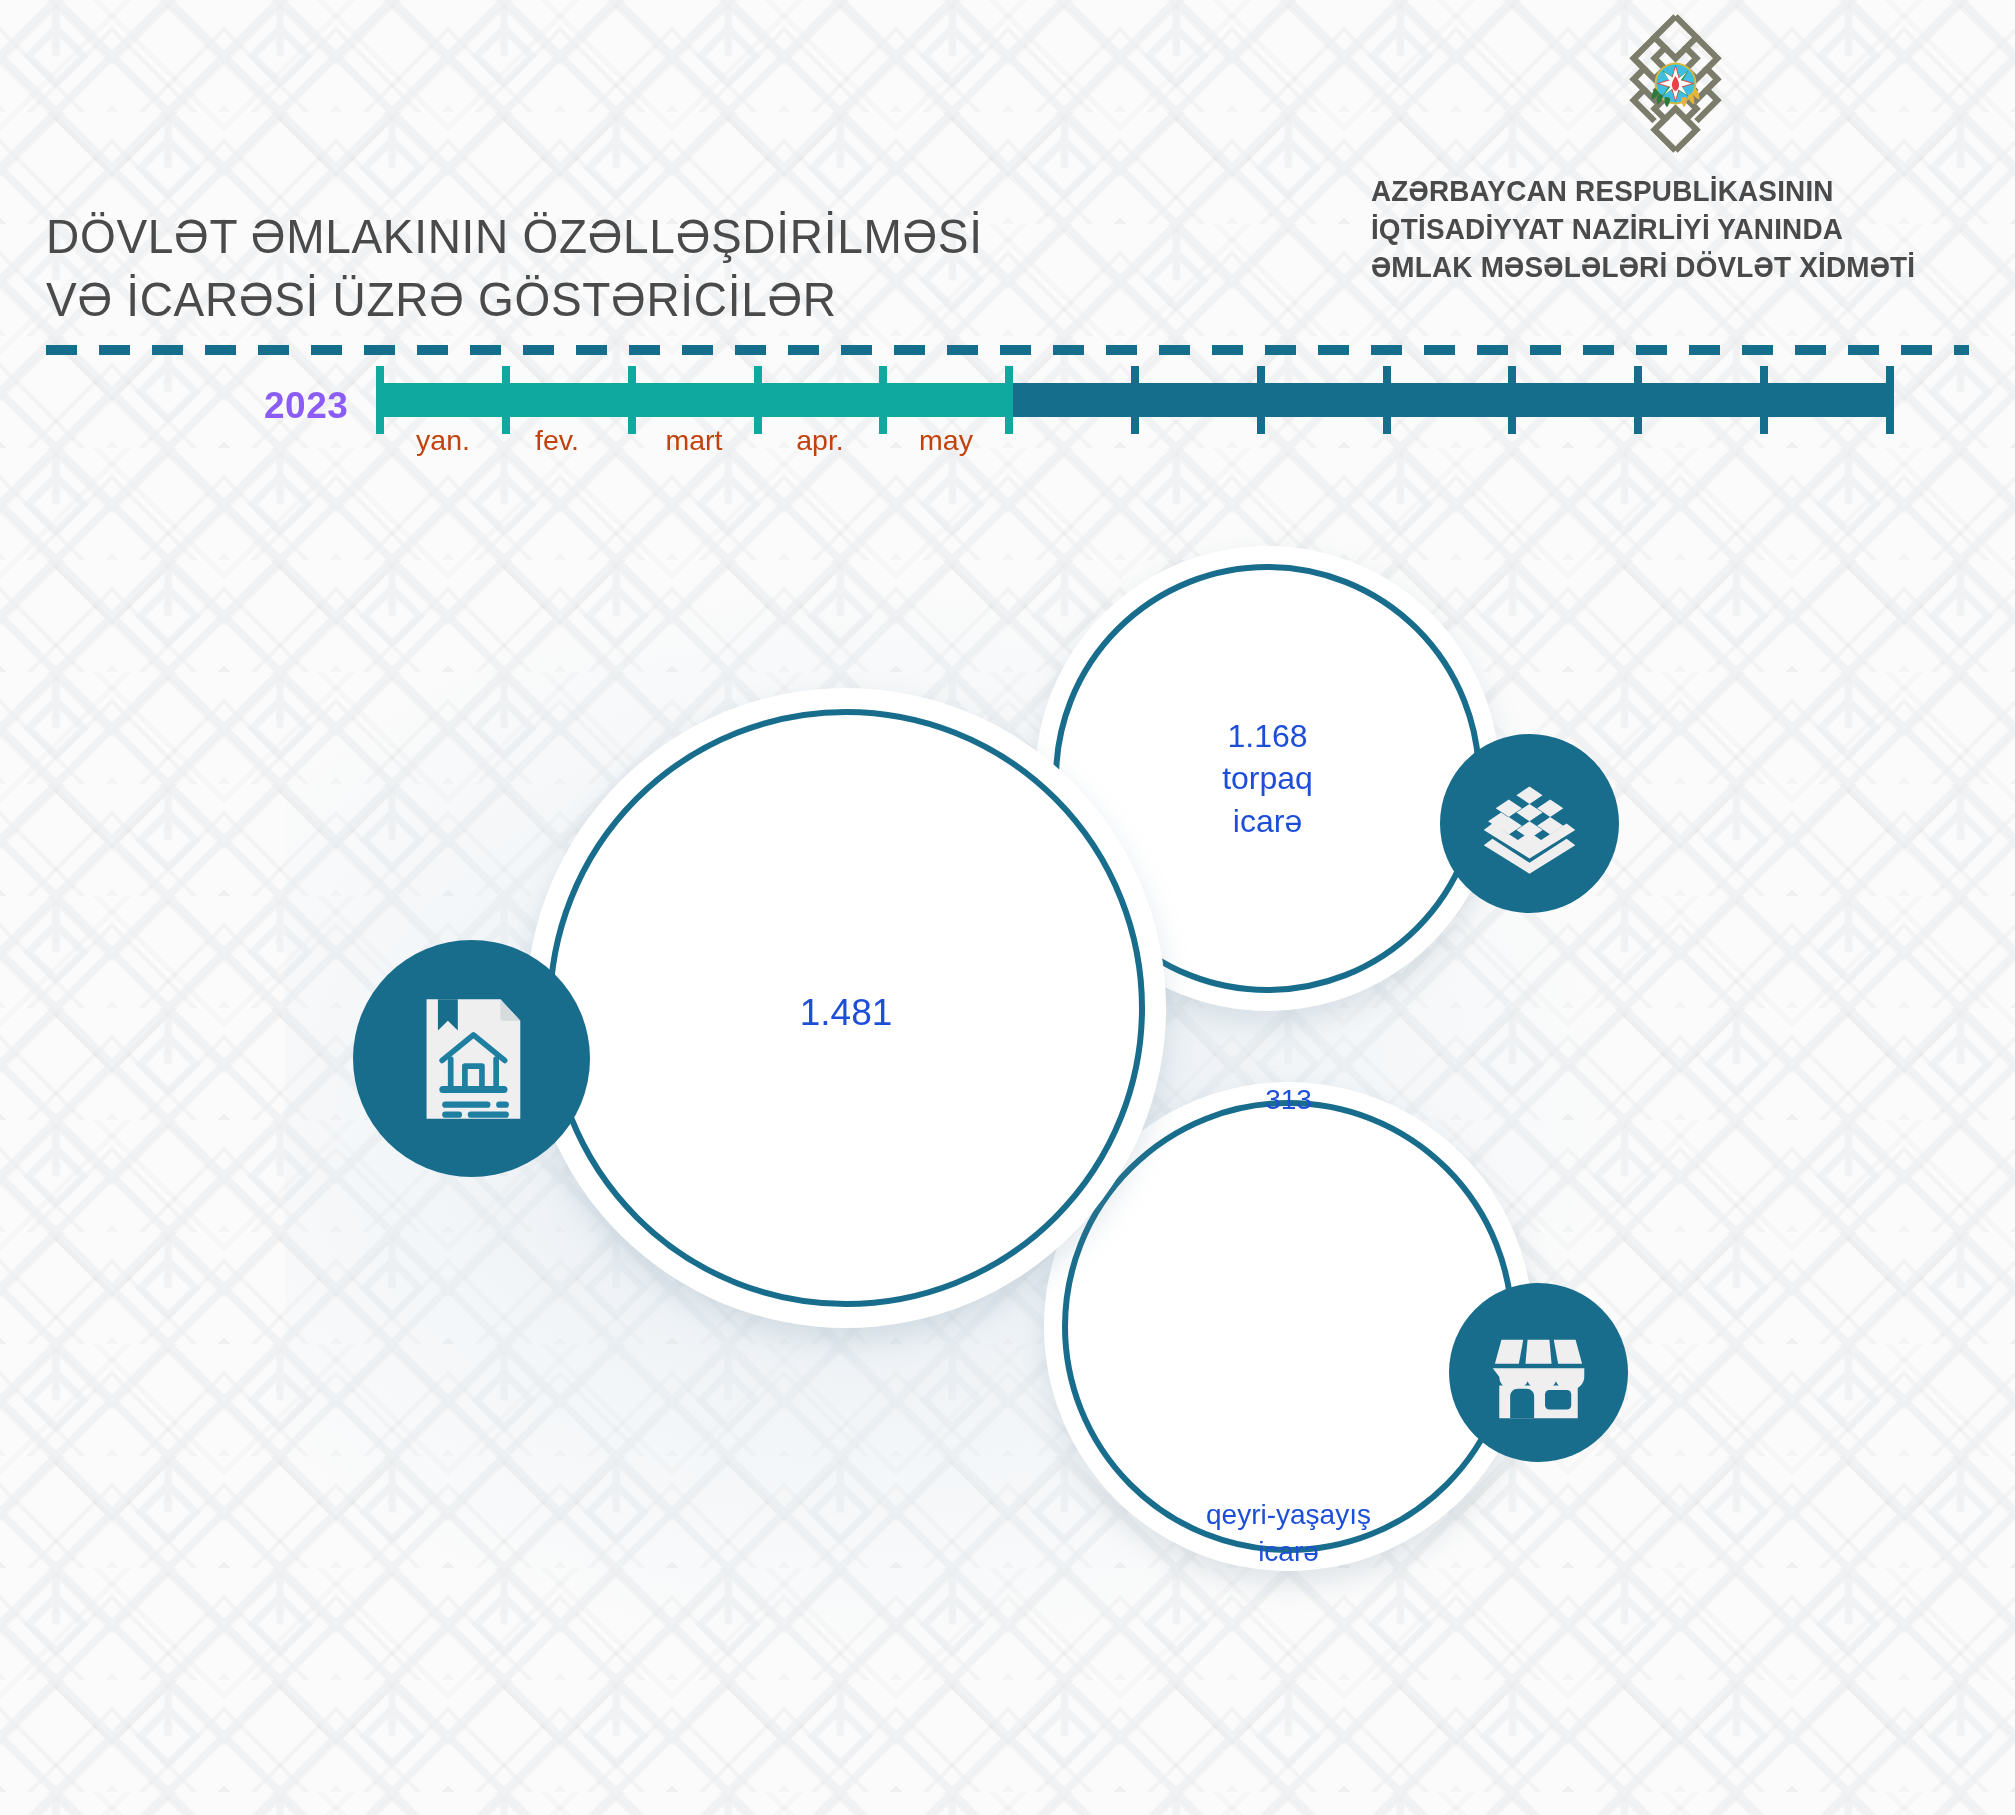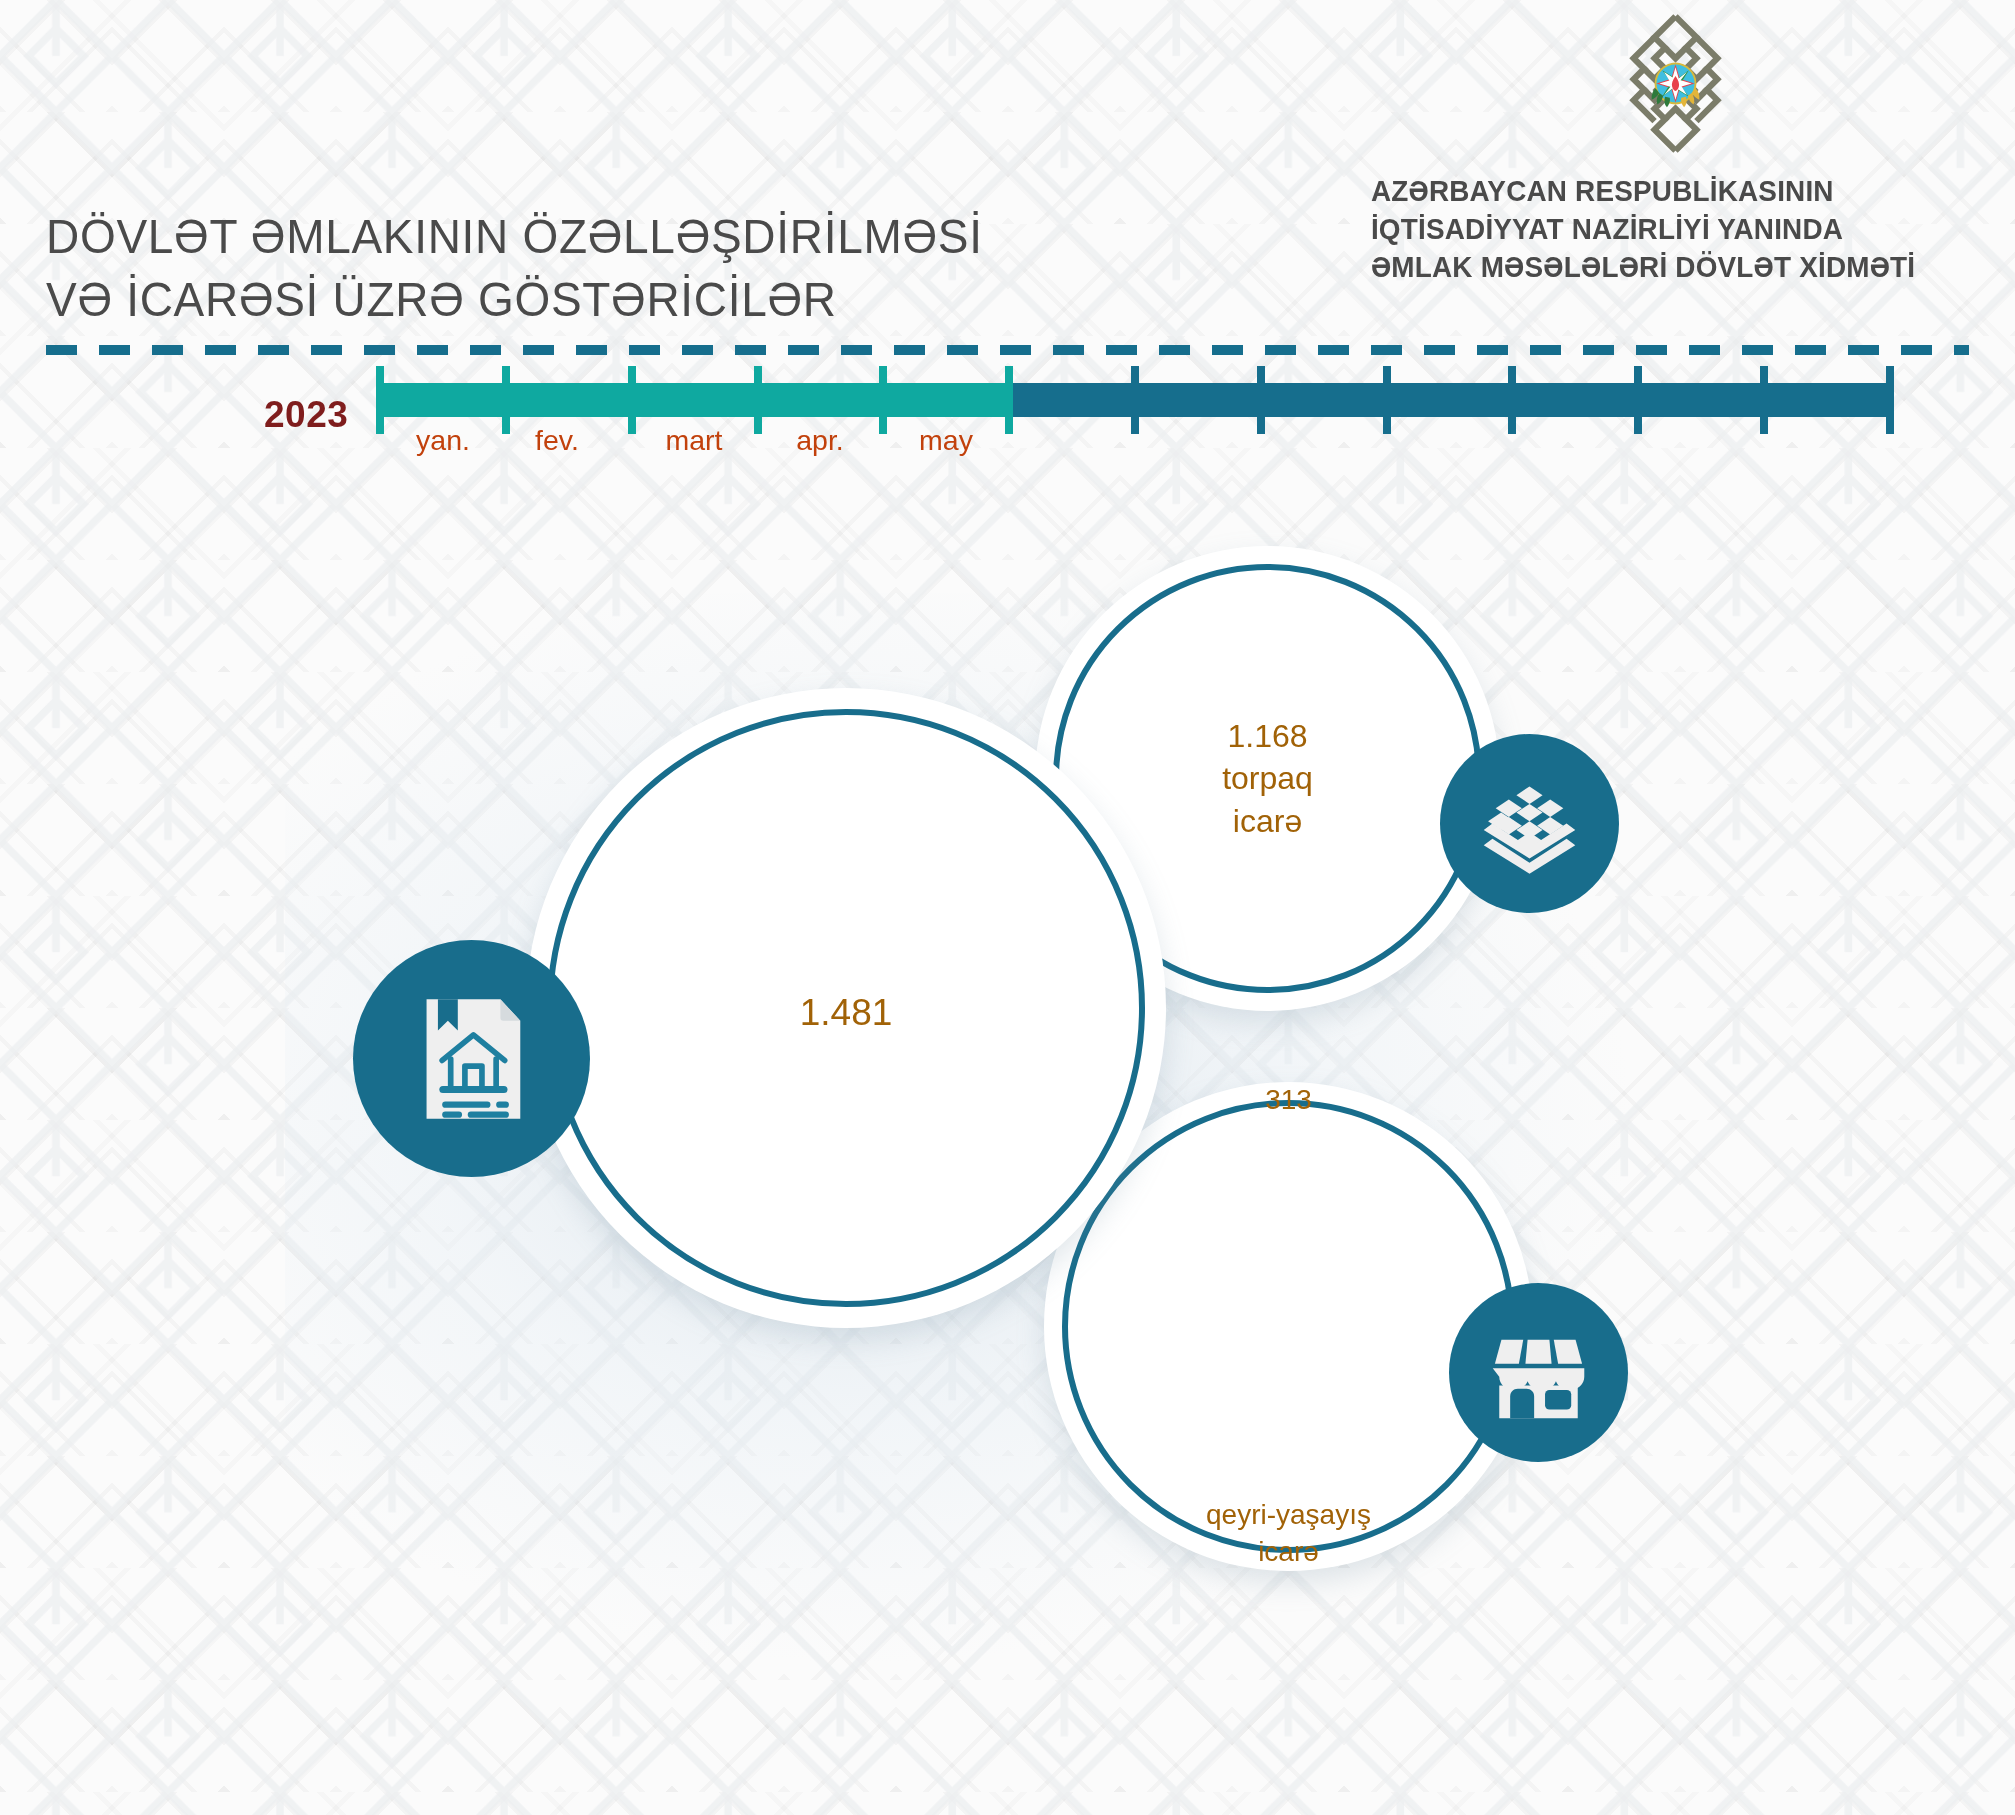--- a/index.html
+++ b/index.html
@@ -61,22 +61,22 @@
   }
 
   #divider{
     position:absolute;left:46px;top:345px;right:46px;height:10.4px;
     background-image:repeating-linear-gradient(to right,#166E8D 0 31px, rgba(0,0,0,0) 31px 53px);
   }
 
   
   #timeline{position:absolute;left:0;top:370px;width:100%;height:95px;}
   #year-label{
-    position:absolute;left:264px;top:24px;
-    font-size:37px;font-weight:700;color:#7f1d1d;letter-spacing:0.5px;
+    position:absolute;left:264px;top:15px;
+    font-size:37px;font-weight:700;color:#8b5cf6;letter-spacing:0.5px;
   }
   #tl-track{position:absolute;left:380px;top:13.3px;width:1509px;height:34px;}
   #tl-fill-teal{position:absolute;left:0;top:0;height:100%;background:#0FA9A0;}
   #tl-fill-blue{position:absolute;top:0;right:0;height:100%;background:#166E8D;}
   .tl-tick{position:absolute;top:-17px;width:8px;height:68px;}
   .tl-month{
     position:absolute;top:41px;
     font-size:28.5px;color:#c2410c;font-weight:400;
     transform:translateX(-50%);white-space:nowrap;
   }
@@ -91,21 +91,21 @@
     box-shadow:0 12.3px 28.5px rgba(120,145,165,.22);
   }
   .bubble .ring{
     position:absolute;border-radius:50%;
     border:6.6px solid #186D8C;
     background:#FFFFFF;
   }
   .bubble .txt{
     position:absolute;inset:0;display:flex;flex-direction:column;
     align-items:center;justify-content:center;
-    color:#a16207;text-align:center;
+    color:#1d4ed8;text-align:center;
     font-weight:400;
   }
 
   
   #bubble-main{left:526px;top:142px;width:640px;height:640px;}
   #bubble-main .ring{inset:21px;}
   #bubble-main .txt{font-size:35px;line-height:1.30;}
   #bubble-main .big-num{font-size:37px;margin-top:11px;}
 
   

